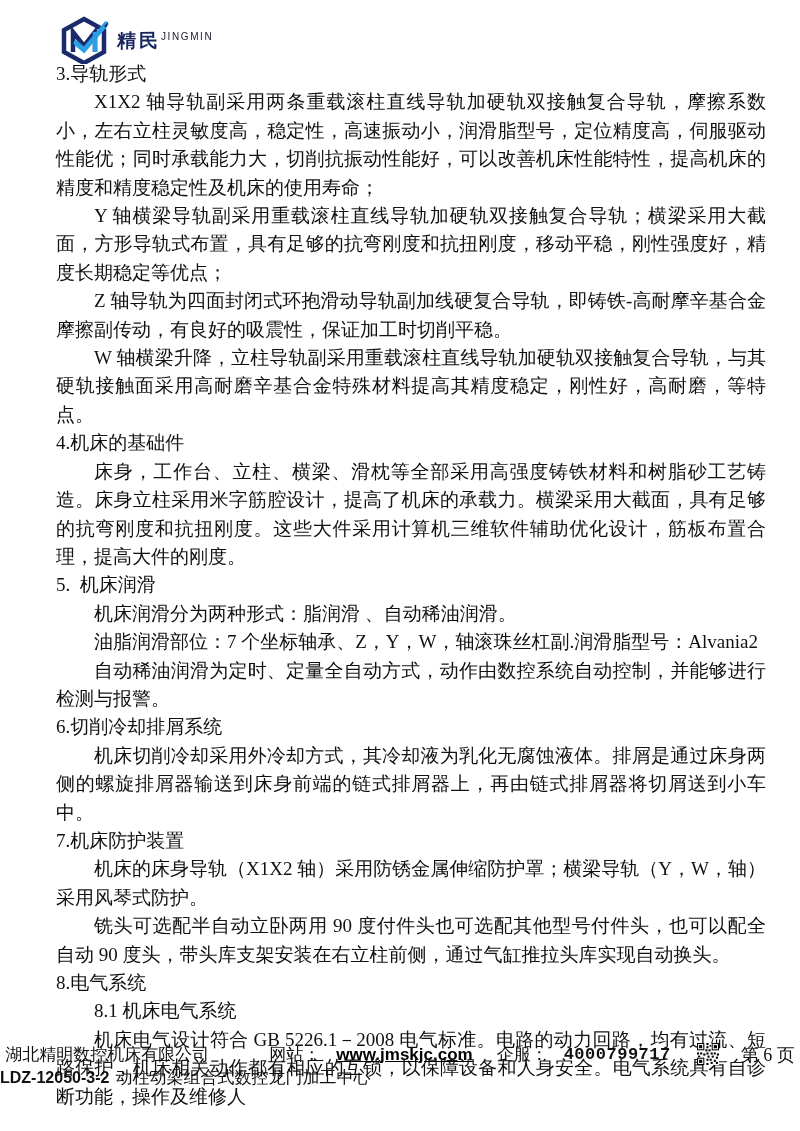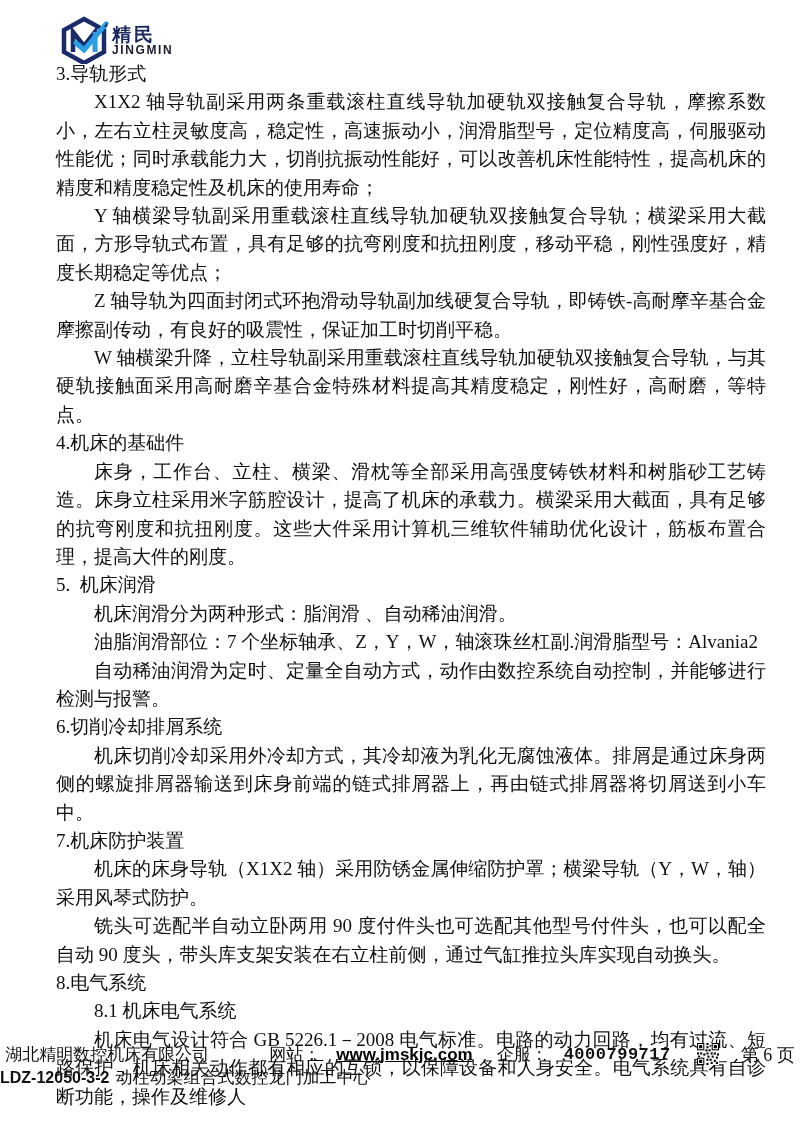--- a/index.html
+++ b/index.html
@@ -11,29 +11,29 @@
     overflow:hidden;
     font-family:"Liberation Serif", serif;
     color:#111;
   }
   
   .logo{
     position:absolute;left:60px;top:16px;
     display:flex;align-items:center;
   }
   .logo svg{display:block;}
-  .logo-text{display:flex;flex-direction:column;justify-content:center;}
+  .logo-text{margin-left:5px;display:flex;justify-content:center;}
   .brand-cn{
     font-family:"Liberation Sans", sans-serif;
     font-weight:bold;font-size:19px;line-height:19px;
     color:#17265e;letter-spacing:3px;
   }
   .brand-en{
     font-family:"Liberation Sans", sans-serif;
-    font-weight:bold;font-size:12px;line-height:12px;
+    font-weight:normal;font-size:10px;line-height:12px;
     color:#1a1a2e;letter-spacing:1.6px;
   }
   
   .content{
     position:absolute;left:56px;top:60px;width:710px;
     font-size:19px;line-height:28.4px;
     text-align:justify;
   }
   .content .p{text-indent:2em;}
   .content .sub{text-indent:2em;}

